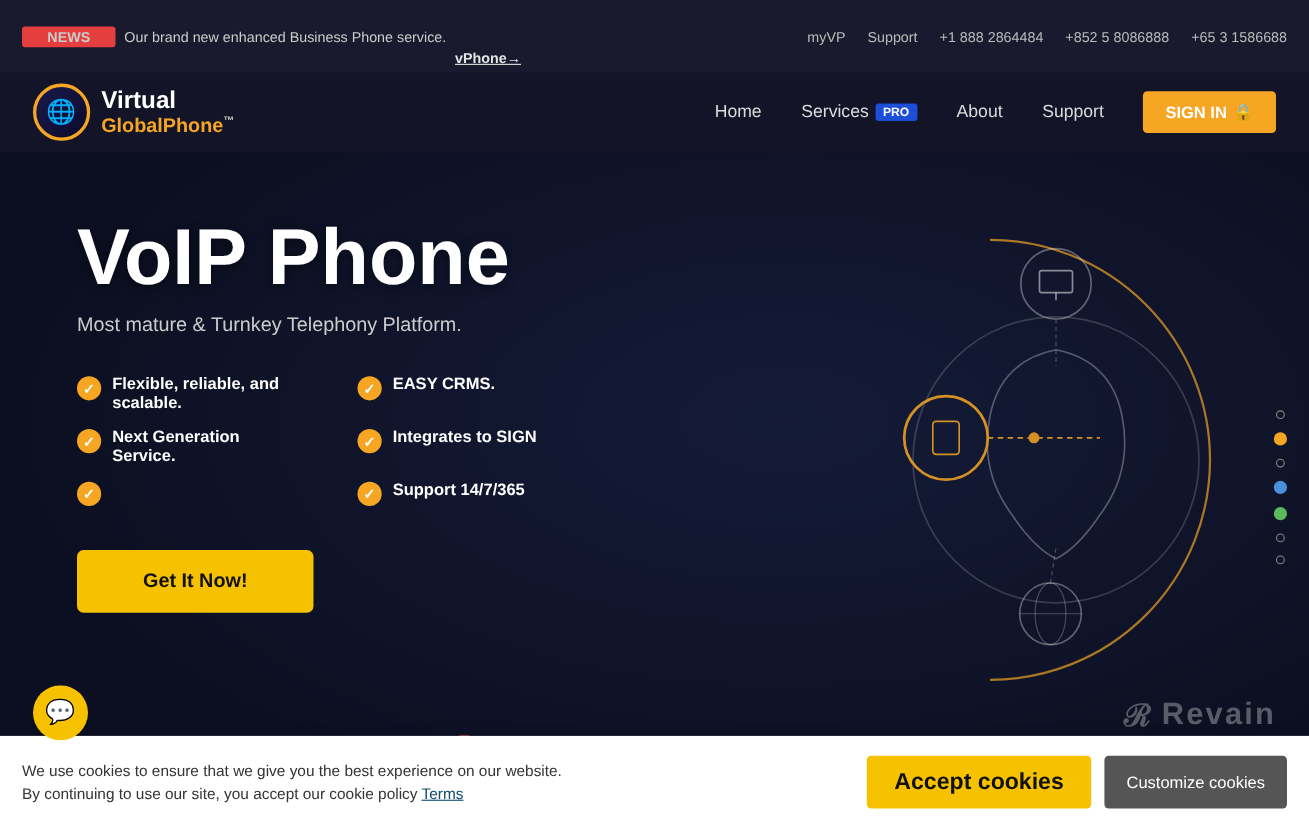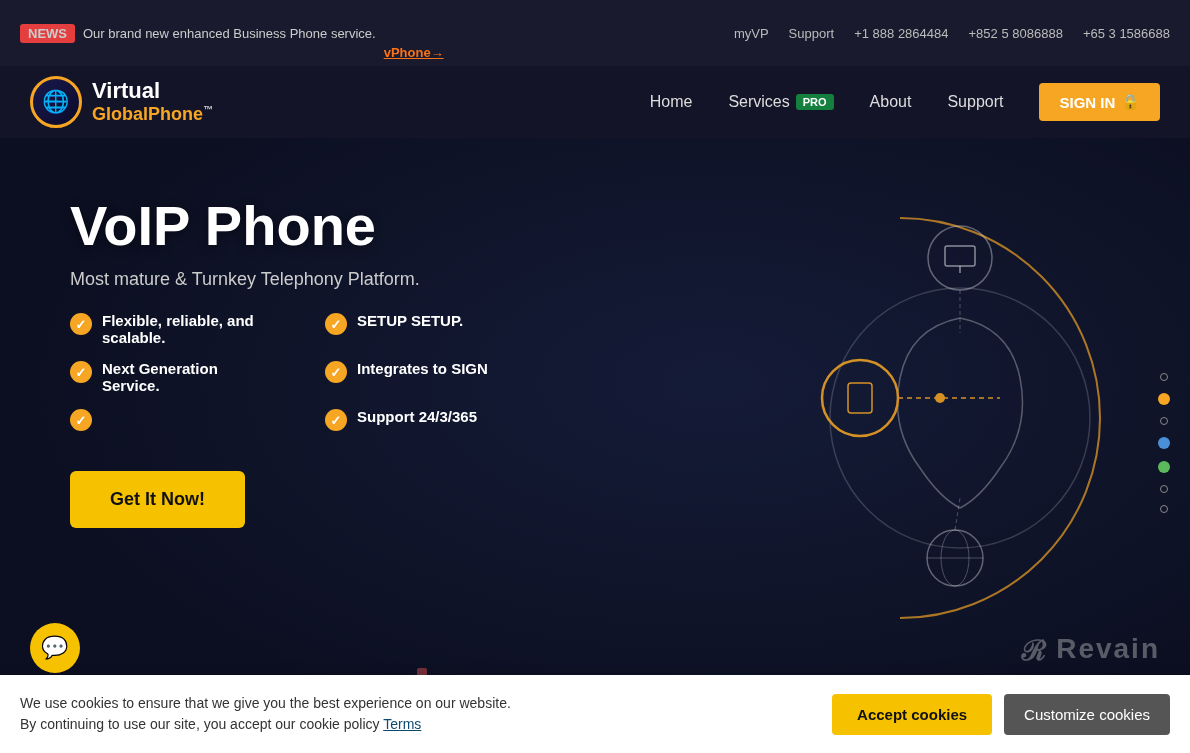--- a/index.html
+++ b/index.html
@@ -14,26 +14,26 @@
       display: flex;
       align-items: center;
       justify-content: space-between;
     }
     .top-bar-left { display: flex; align-items: center; gap: 8px; }
     .news-badge {
       background: #e53e3e;
       color: white;
       font-size: 11px;
       font-weight: bold;
-      padding: 2px 8px;
+      padding: 2px 23px;
       border-radius: 3px;
       text-transform: uppercase;
     }
     .top-bar-left span { color: #ccc; font-size: 13px; }
-    .vphone-link { color: #f97316; font-weight: bold; margin-top: 39px; }
+    .vphone-link { color: #e5e5e5; font-weight: bold; margin-top: 39px; }
     .top-bar-right { display: flex; align-items: center; gap: 20px; color: #bbb; font-size: 13px; }
     .top-bar-right a { color: #bbb; text-decoration: none; }
 
     
     .navbar {
       background: rgba(20, 20, 40, 0.92);
       display: flex;
       align-items: center;
       justify-content: space-between;
       padding: 10px 30px;
@@ -51,21 +51,21 @@
     }
     .logo-text { color: white; line-height: 1.2; }
     .logo-text .brand-top { font-size: 22px; font-weight: bold; }
     .logo-text .brand-bottom { font-size: 18px; font-weight: bold; color: #f6a623; }
     .logo-text .brand-tm { font-size: 10px; vertical-align: super; color: #ccc; }
 
     .nav-links { display: flex; align-items: center; gap: 36px; }
     .nav-links a { color: #ddd; text-decoration: none; font-size: 16px; font-weight: 500; }
     .nav-services { display: flex; align-items: center; gap: 6px; }
     .pro-badge {
-      background: #15803d;
+      background: #1d4ed8;
       color: white;
       font-size: 11px;
       font-weight: bold;
       padding: 2px 7px;
       border-radius: 3px;
     }
     .signin-btn {
       background: #f6a623;
       color: white;
       border: none;
@@ -118,31 +118,31 @@
     .dot-small { width: 8px; height: 8px; border: 1px solid #888; border-radius: 50%; background: transparent; }
 
     .hero-content {
       position: relative;
       z-index: 5;
       padding: 60px 70px 40px;
       max-width: 600px;
       color: white;
     }
     .hero-title {
-      font-size: 56px;
+      font-size: 72px;
       font-weight: bold;
       color: white;
       line-height: 1;
       margin-bottom: 15px;
       text-shadow: 0 2px 10px rgba(0,0,0,0.5);
     }
     .hero-subtitle {
       font-size: 18px;
       color: #ccc;
-      margin-bottom: 22px;
+      margin-bottom: 35px;
       font-weight: 300;
     }
     .hero-features {
       display: grid;
       grid-template-columns: 1fr 1fr;
       gap: 14px 50px;
       margin-bottom: 40px;
     }
     .feature-item {
       display: flex;
@@ -159,21 +159,21 @@
       display: flex; align-items: center; justify-content: center;
       color: white;
       font-size: 13px;
       flex-shrink: 0;
       margin-top: 1px;
     }
     .cta-btn {
       background: #f6c200;
       color: #111;
       border: none;
-      padding: 18px 40px;
+      padding: 18px 60px;
       font-size: 18px;
       font-weight: bold;
       border-radius: 6px;
       cursor: pointer;
     }
 
     
     .cookie-bar {
       position: fixed;
       bottom: 0;
@@ -188,21 +188,21 @@
       box-shadow: 0 -2px 10px rgba(0,0,0,0.15);
     }
     .cookie-text { font-size: 14px; color: #333; max-width: 600px; line-height: 1.5; }
     .cookie-text a { color: #0c4a6e; }
     .cookie-btns { display: flex; gap: 12px; }
     .accept-btn {
       background: #f6c200;
       color: #111;
       border: none;
       padding: 12px 25px;
-      font-size: 15px;
+      font-size: 21px;
       font-weight: bold;
       border-radius: 4px;
       cursor: pointer;
     }
     .customize-btn {
       background: #555;
       color: white;
       border: none;
       padding: 12px 20px;
       font-size: 15px;
@@ -357,36 +357,36 @@
     <h1 class="hero-title">VoIP Phone</h1>
     <p class="hero-subtitle">Most mature &amp; Turnkey Telephony Platform.</p>
 
     <div class="hero-features">
       <div class="feature-item">
         <span class="check-icon">✓</span>
         <span>Flexible, reliable, and scalable.</span>
       </div>
       <div class="feature-item">
         <span class="check-icon">✓</span>
-        <span>SETUP SETUP.</span>
+        <span>EASY CRMS.</span>
       </div>
       <div class="feature-item">
         <span class="check-icon">✓</span>
         <span>Next Generation Service.</span>
       </div>
       <div class="feature-item">
         <span class="check-icon">✓</span>
         <span>Integrates to SIGN</span>
       </div>
       <div class="feature-item">
         <span class="check-icon">✓</span>
       </div>
       <div class="feature-item">
         <span class="check-icon">✓</span>
-        <span>Support 24/3/365</span>
+        <span>Support 14/7/365</span>
       </div>
     </div>
 
     <button class="cta-btn">Get It Now!</button>
   </div>
 
   <div class="bar-chart-area">
     <div class="bar" style="height:30px"></div>
     <div class="bar" style="height:50px"></div>
     <div class="bar" style="height:40px"></div>

